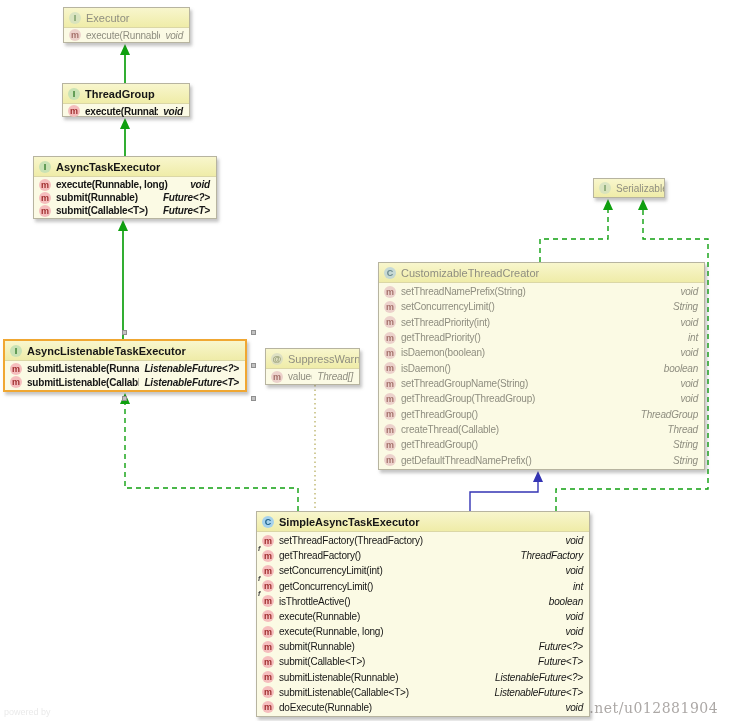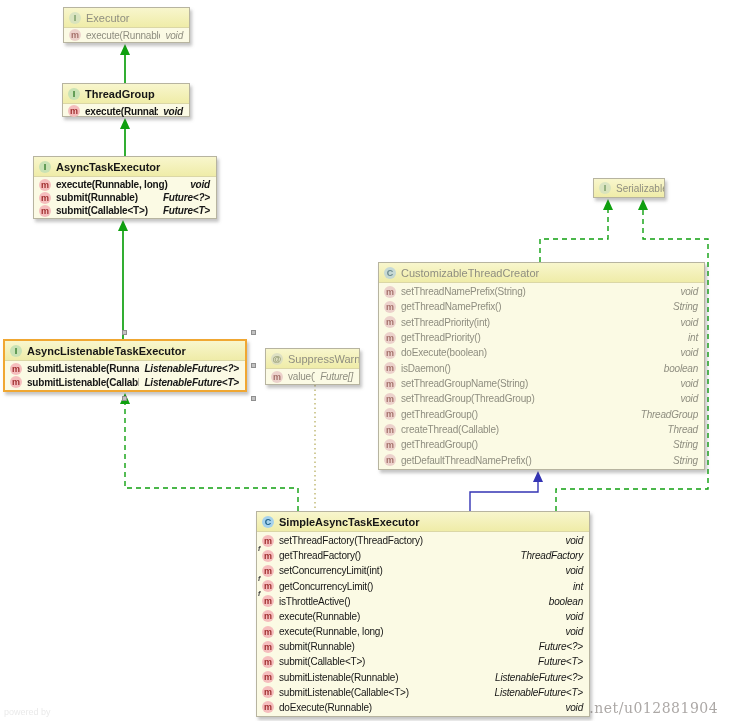--- a/index.html
+++ b/index.html
@@ -172,68 +172,68 @@
       <div class="handle" style="left: 251px; top: 396px;"></div>
       <div class="node dim" style="left: 265px; top: 348px; width: 95px; height: 37px;">
         <div class="hdr">
           <span class="icon annotation-icon">@</span>
           <span>SuppressWarnings</span>
         </div>
         <div class="rows">
           <div class="row">
             <span class="icon method-icon">m</span>
             <span class="sig">value()</span>
-            <span class="ret">Future[]</span>
+            <span class="ret">Thread[]</span>
           </div>
         </div>
       </div>
       <div class="node dim" style="left: 378px; top: 262px; width: 327px; height: 208px;">
         <div class="hdr">
           <span class="icon class-icon">C</span>
           <span>CustomizableThreadCreator</span>
         </div>
         <div class="rows">
           <div class="row">
             <span class="icon method-icon">m</span>
             <span class="sig">setThreadNamePrefix(String)</span>
             <span class="ret">void</span>
           </div>
           <div class="row">
             <span class="icon method-icon">m</span>
-            <span class="sig">getThreadNamePrefix()</span>
+            <span class="sig">setConcurrencyLimit()</span>
             <span class="ret">String</span>
           </div>
           <div class="row">
             <span class="icon method-icon">m</span>
             <span class="sig">setThreadPriority(int)</span>
             <span class="ret">void</span>
           </div>
           <div class="row">
             <span class="icon method-icon">m</span>
             <span class="sig">getThreadPriority()</span>
             <span class="ret">int</span>
           </div>
           <div class="row">
             <span class="icon method-icon">m</span>
-            <span class="sig">doExecute(boolean)</span>
+            <span class="sig">isDaemon(boolean)</span>
             <span class="ret">void</span>
           </div>
           <div class="row">
             <span class="icon method-icon">m</span>
             <span class="sig">isDaemon()</span>
             <span class="ret">boolean</span>
           </div>
           <div class="row">
             <span class="icon method-icon">m</span>
             <span class="sig">setThreadGroupName(String)</span>
             <span class="ret">void</span>
           </div>
           <div class="row">
             <span class="icon method-icon">m</span>
-            <span class="sig">setThreadGroup(ThreadGroup)</span>
+            <span class="sig">getThreadGroup(ThreadGroup)</span>
             <span class="ret">void</span>
           </div>
           <div class="row">
             <span class="icon method-icon">m</span>
             <span class="sig">getThreadGroup()</span>
             <span class="ret">ThreadGroup</span>
           </div>
           <div class="row">
             <span class="icon method-icon">m</span>
             <span class="sig">createThread(Callable)</span>

